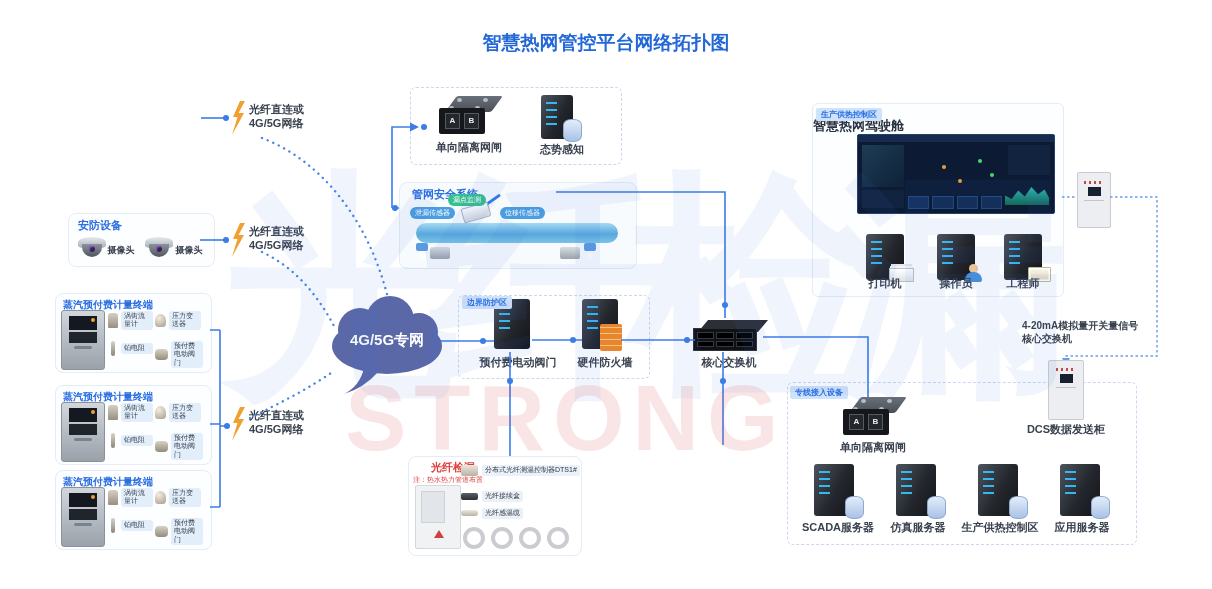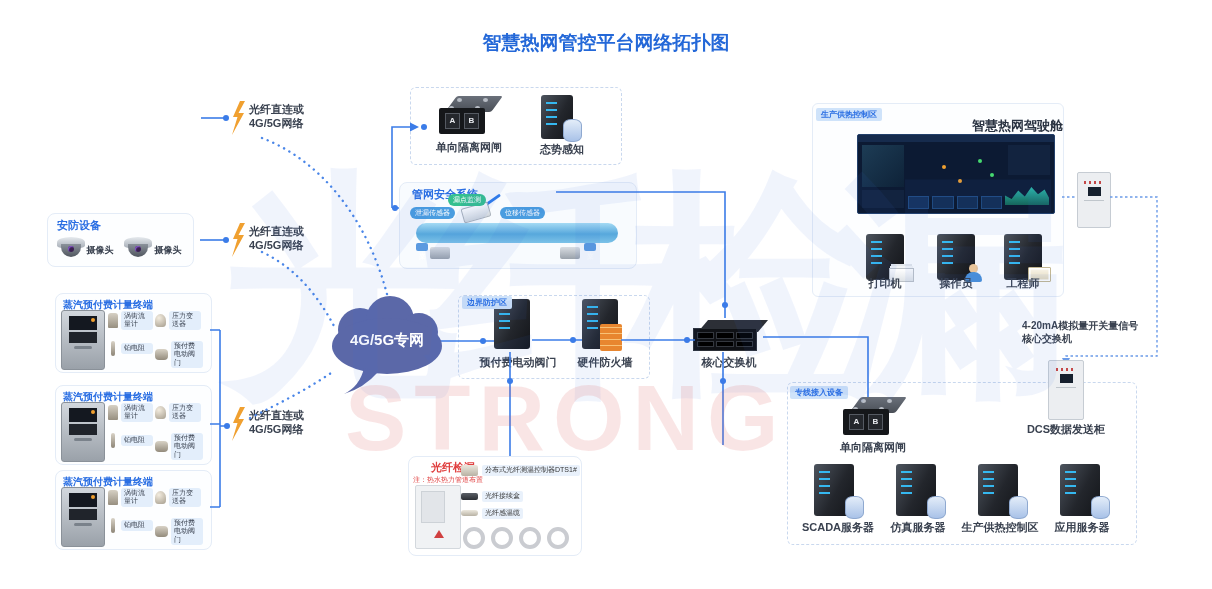--- a/index.html
+++ b/index.html
@@ -178,21 +178,21 @@
 
 
   <svg class="abs" style="left:231px;top:101px;" width="15" height="35" viewBox="0 0 15 35">
     <polygon points="9,0 2,16 6.5,16 1,34 13,12 7.5,12 14,0" fill="#f0a030"></polygon>
   </svg>
   <div class="linklabel" style="left:249px;top:102px;">
     <div>光纤直连或</div>
     <div>4G/5G网络</div>
   </div>
 
-  <div class="box" style="left:47px;top:213px;width:145px;height:52px;">
+  <div class="box" style="left:68px;top:213px;width:145px;height:52px;">
     <div class="btitle" style="left:9px;top:4px;">安防设备</div>
     <div class="cam" style="left:9px;top:23px;">
         <i class="base"></i>
         <i class="dome"></i>
         <i class="lens"></i>
       </div>
     <div class="cap c9" style="left:38px;top:30px;width:28px;">摄像头</div>
     <div class="cam" style="left:76px;top:23px;">
         <i class="base"></i>
         <i class="dome"></i>
@@ -393,21 +393,21 @@
       <i class="ring"></i>
         <i class="ring"></i>
         <i class="ring"></i>
         <i class="ring"></i>
     </div>
   </div>
 
 
   <div class="box" style="left:812px;top:103px;width:250px;height:192px;border-radius:6px;">
     <div class="tag" style="left:3px;top:4px;">生产供热控制区</div>
-    <div class="abs" style="left:0;right:0;top:13px;text-align:right;font-size:13px;font-weight:bold;color:#2a3342;">智慧热网驾驶舱</div>
+    <div class="abs" style="left:0;right:0;top:13px;text-align:left;font-size:13px;font-weight:bold;color:#2a3342;">智慧热网驾驶舱</div>
     <div class="dash" style="left:44px;top:30px;width:196px;height:78px;">
       <i class="d-hd"></i>
         <i class="d-l"></i>
         <i class="d-l2"></i>
         <i class="d-r"></i>
         <i class="d-area"></i>
       <div class="d-bt">
           <i></i>
           <i></i>
           <i></i>

